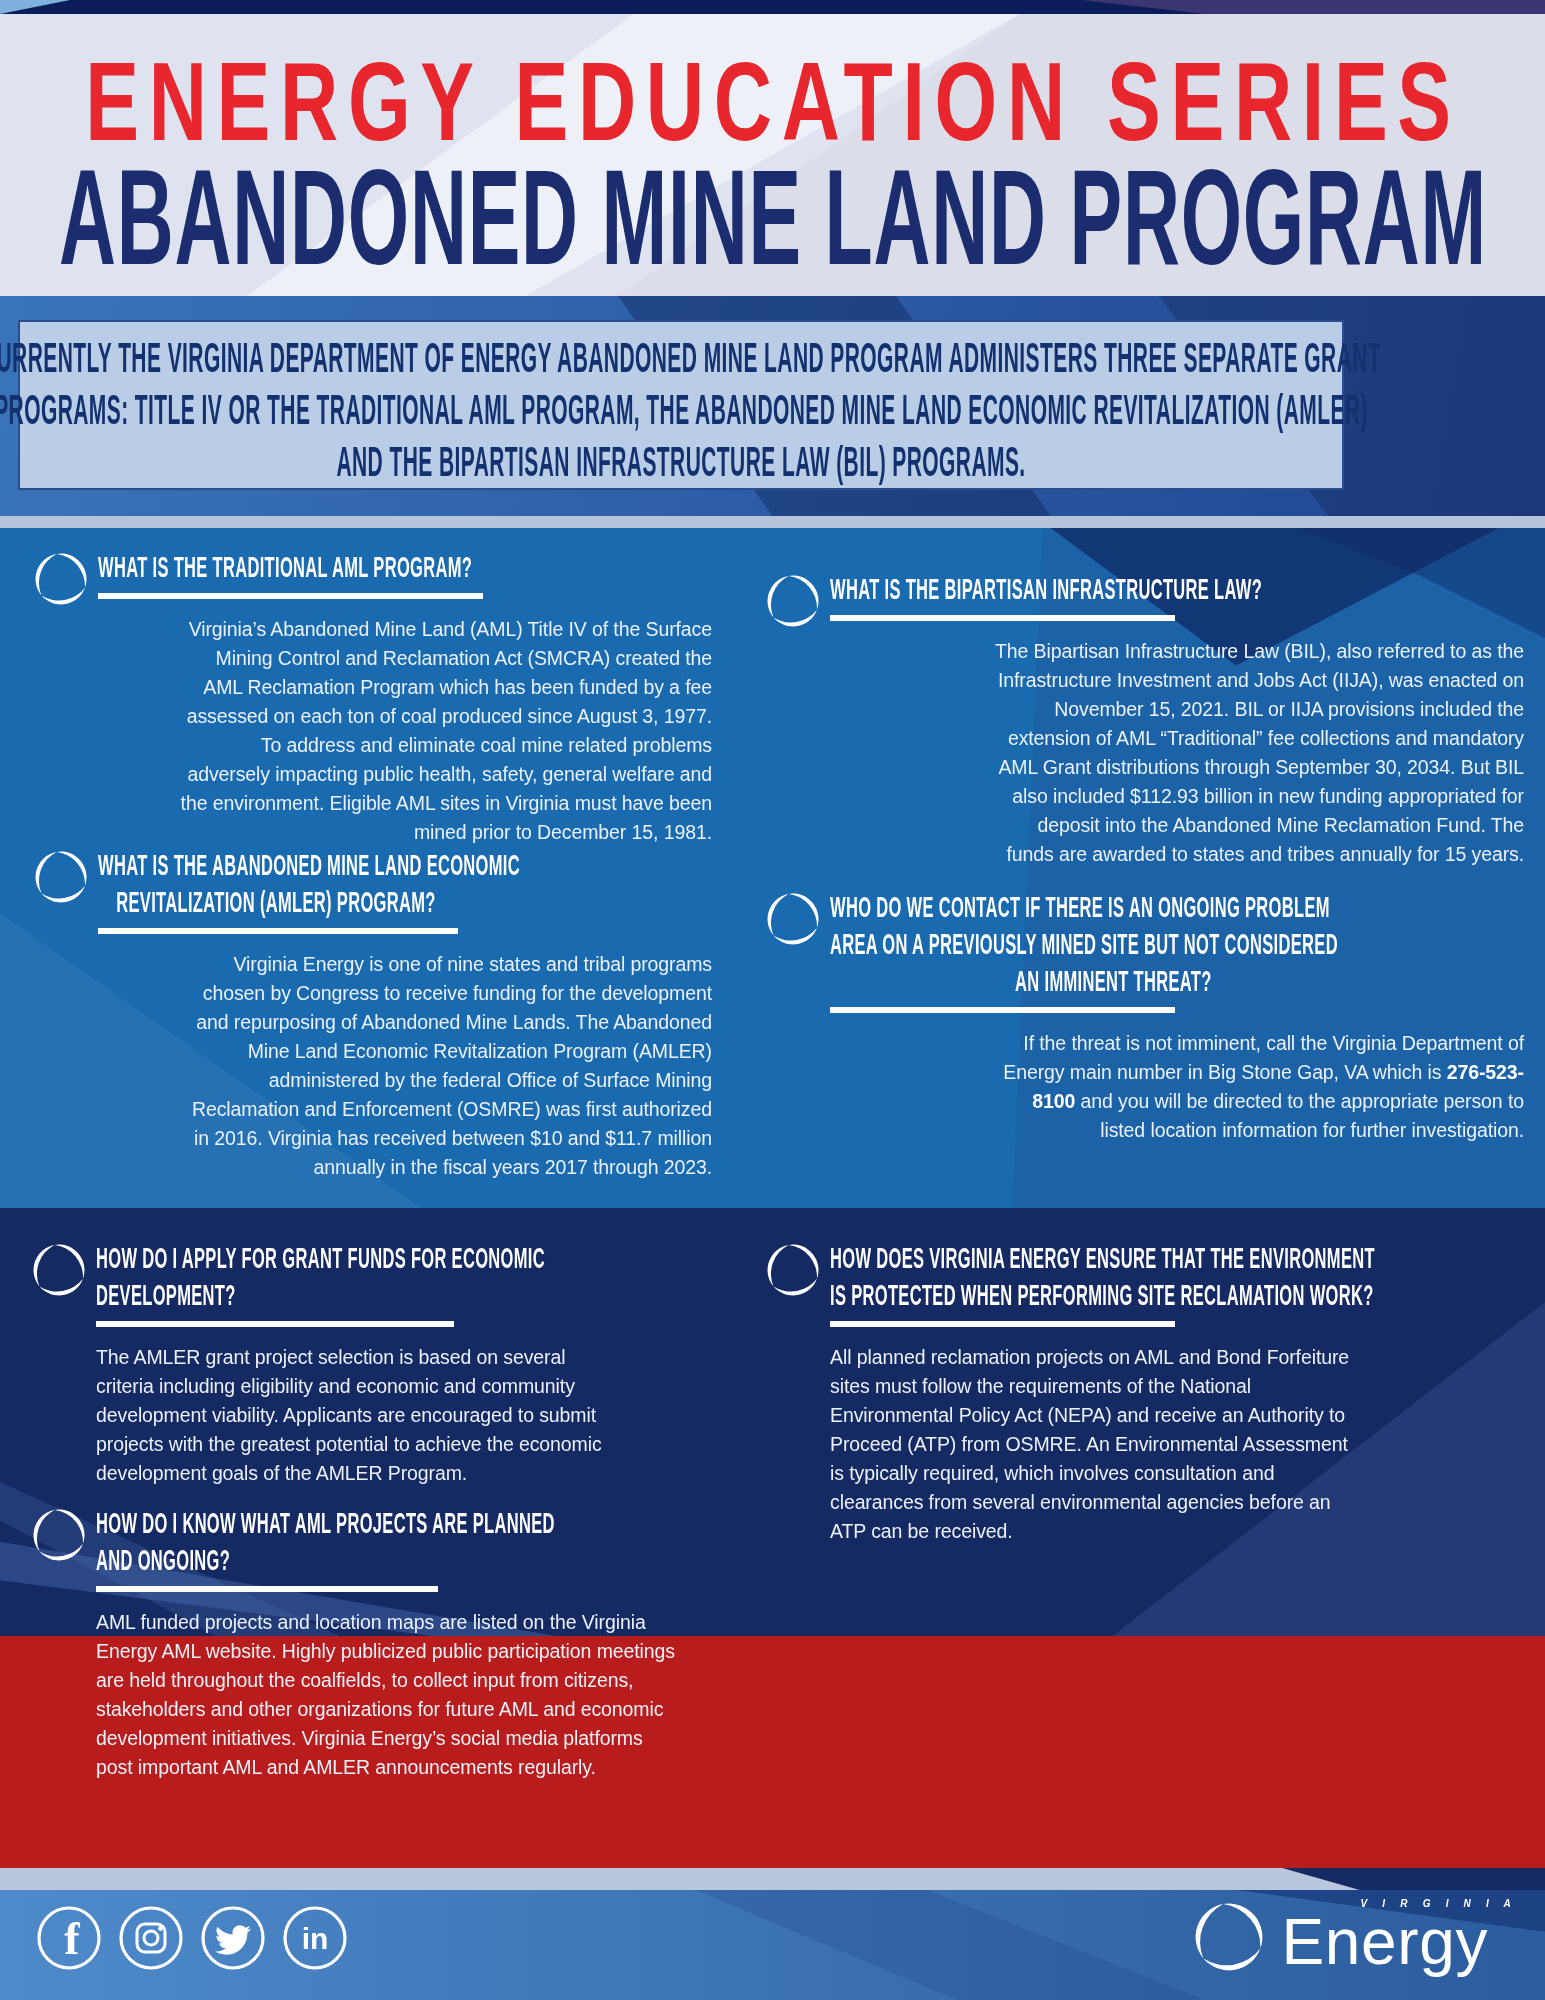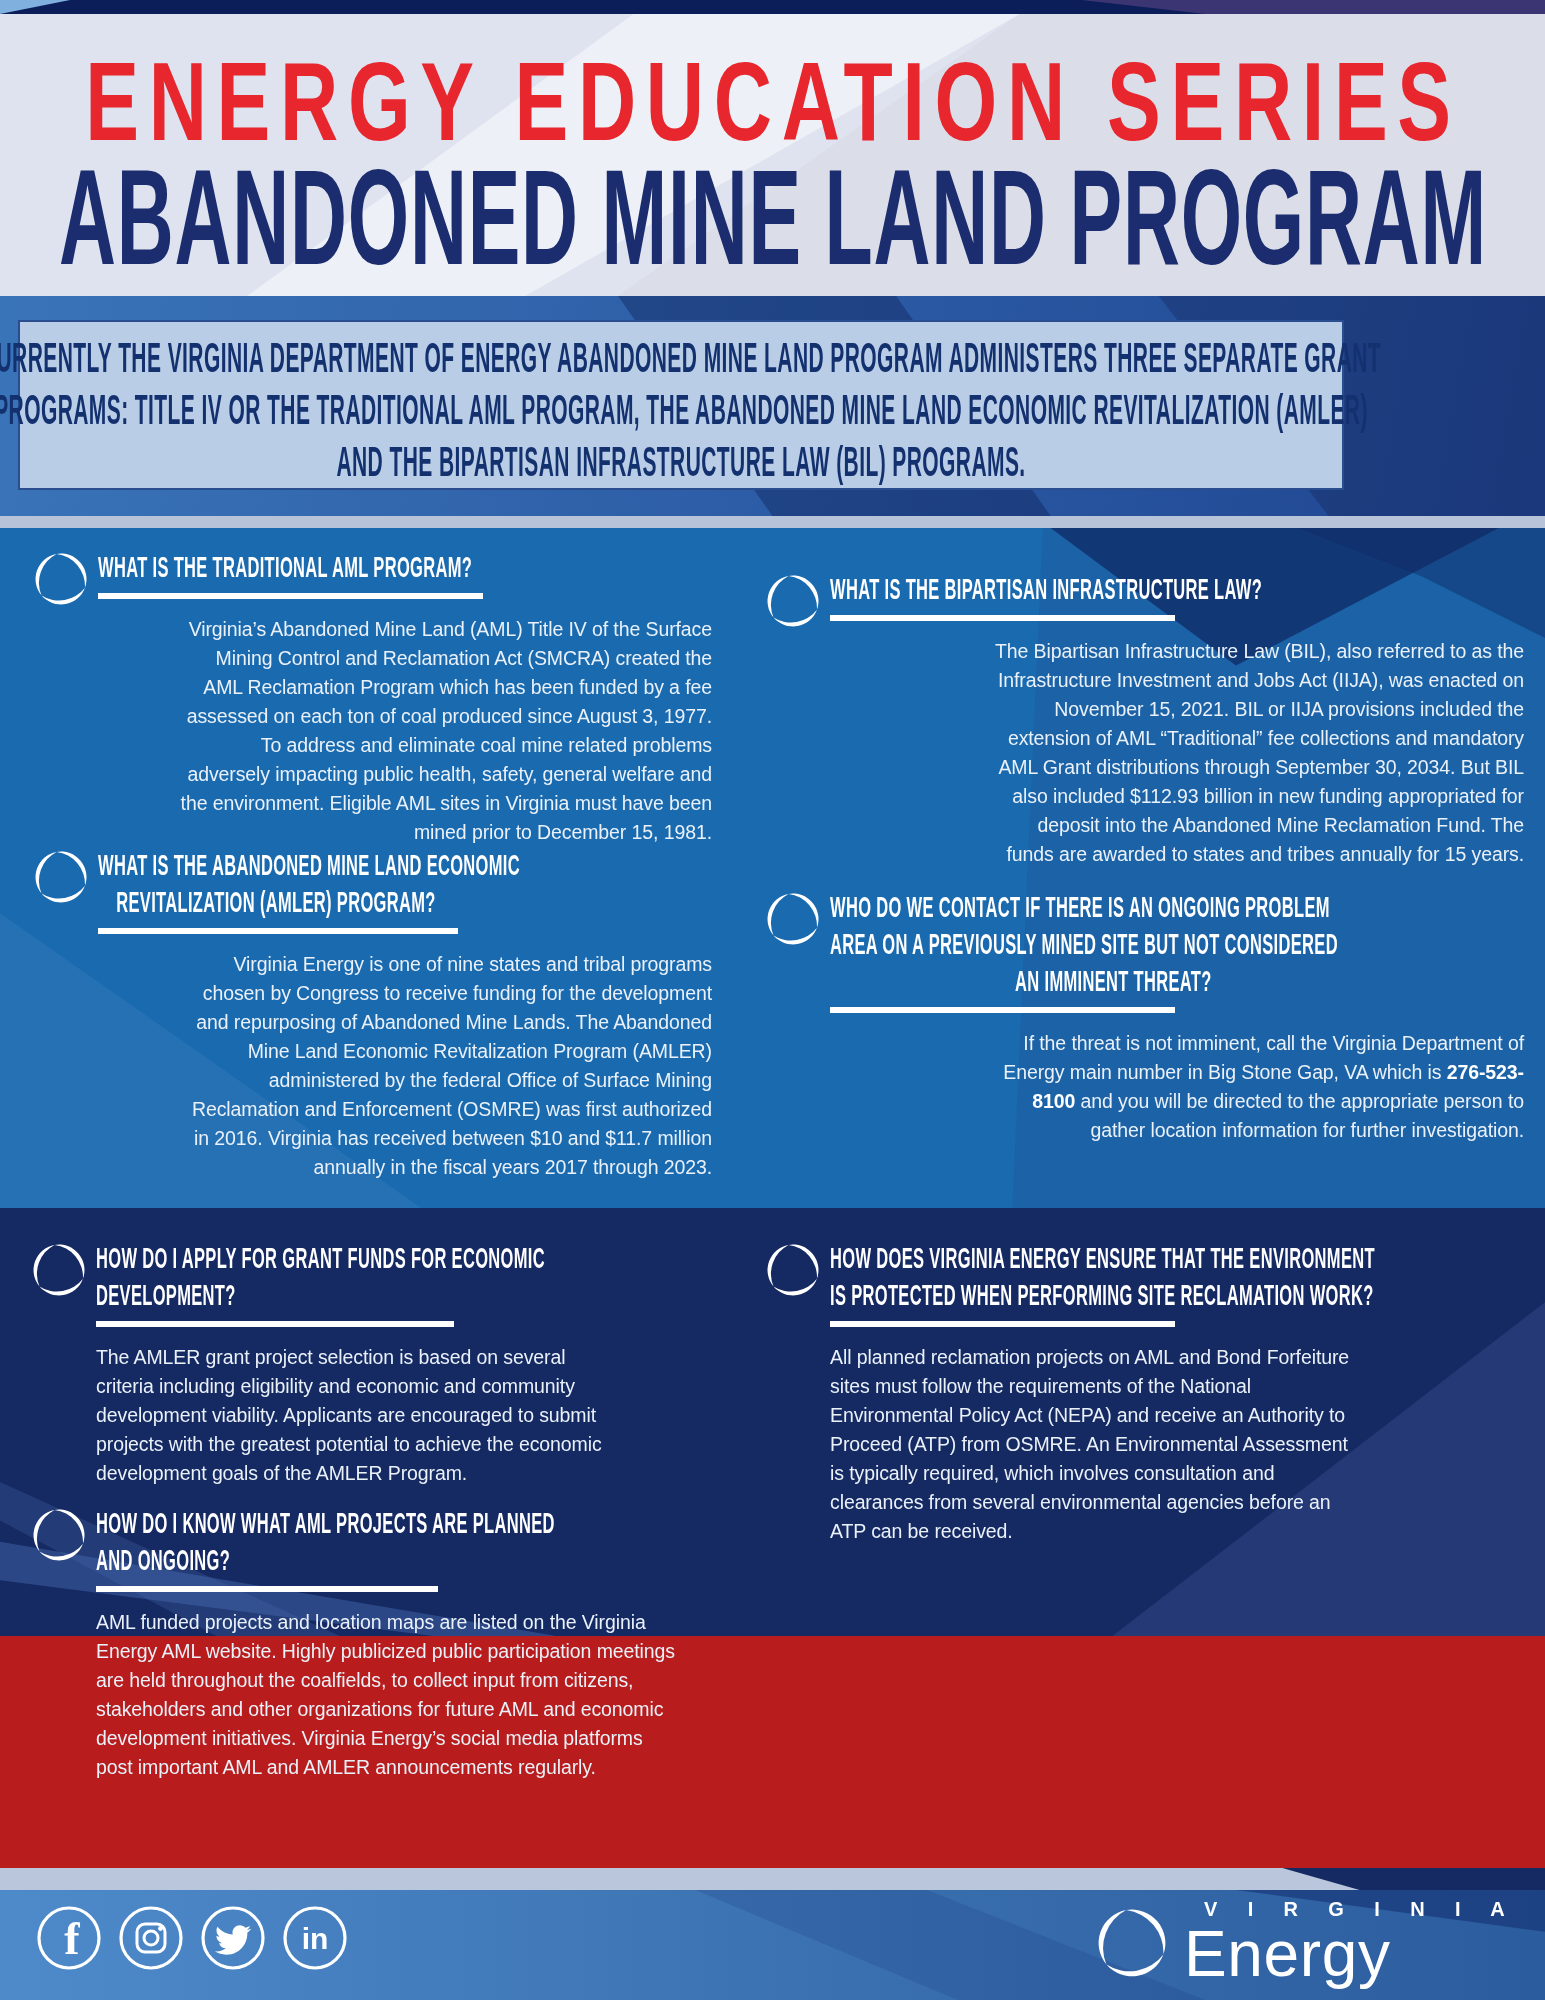--- a/index.html
+++ b/index.html
@@ -79,21 +79,21 @@
 
   
   .social{position:absolute;left:35px;top:14px;display:flex;gap:14px;}
   .social .sicon{width:68px;height:68px;cursor:pointer;}
   .social svg{width:68px;height:68px;display:block;}
 
   
   .ve-logo{position:absolute;right:28px;top:8px;display:flex;align-items:center;gap:14px;}
   .swirl-lg{width:76px;height:76px;}
   .swirl-lg svg{width:100%;height:100%;}
-  .ve-virginia{margin-left:20px;font-size:20px;font-weight:bold;color:#fff;letter-spacing:.62em;}
+  .ve-virginia{margin-left:79px;font-size:10px;font-weight:bold;color:#fff;letter-spacing:.62em;font-style:italic;}
   .ve-energy{font-size:64px;color:#fff;line-height:1.05;letter-spacing:.01em;}
 </style>
 </head>
 <body>
 
 <div class="page">
 
   <svg width="0" height="0" style="position:absolute">
     <symbol id="swirl" viewBox="-50 -50 100 100">
       <g fill="#ffffff">
@@ -187,21 +187,21 @@
       <span class="icon"><svg>
             <use href="#swirl"></use>
           </svg></span>
       <h3 class="q">WHO DO WE CONTACT IF THERE IS AN ONGOING PROBLEM
 AREA ON A PREVIOUSLY MINED SITE BUT NOT CONSIDERED
 AN IMMINENT THREAT?</h3>
       <div class="bar" style="width:345px;"></div>
       <p class="a"><span>If the threat is not imminent, call the Virginia Department of
 Energy main number in Big Stone Gap, VA which is </span><b>276-523-
 8100</b><span> and you will be directed to the appropriate person to
-gather location information for further investigation.</span></p>
+listed location information for further investigation.</span></p>
     </div>
   </div>
 
   <div class="abs stripeA"></div>
   <div class="abs navyband"></div>
   <div class="abs stripeB"></div>
 
   <div class="abs dark">
     <div class="ov d-right"></div>
     <div class="ov d-l1"></div>

